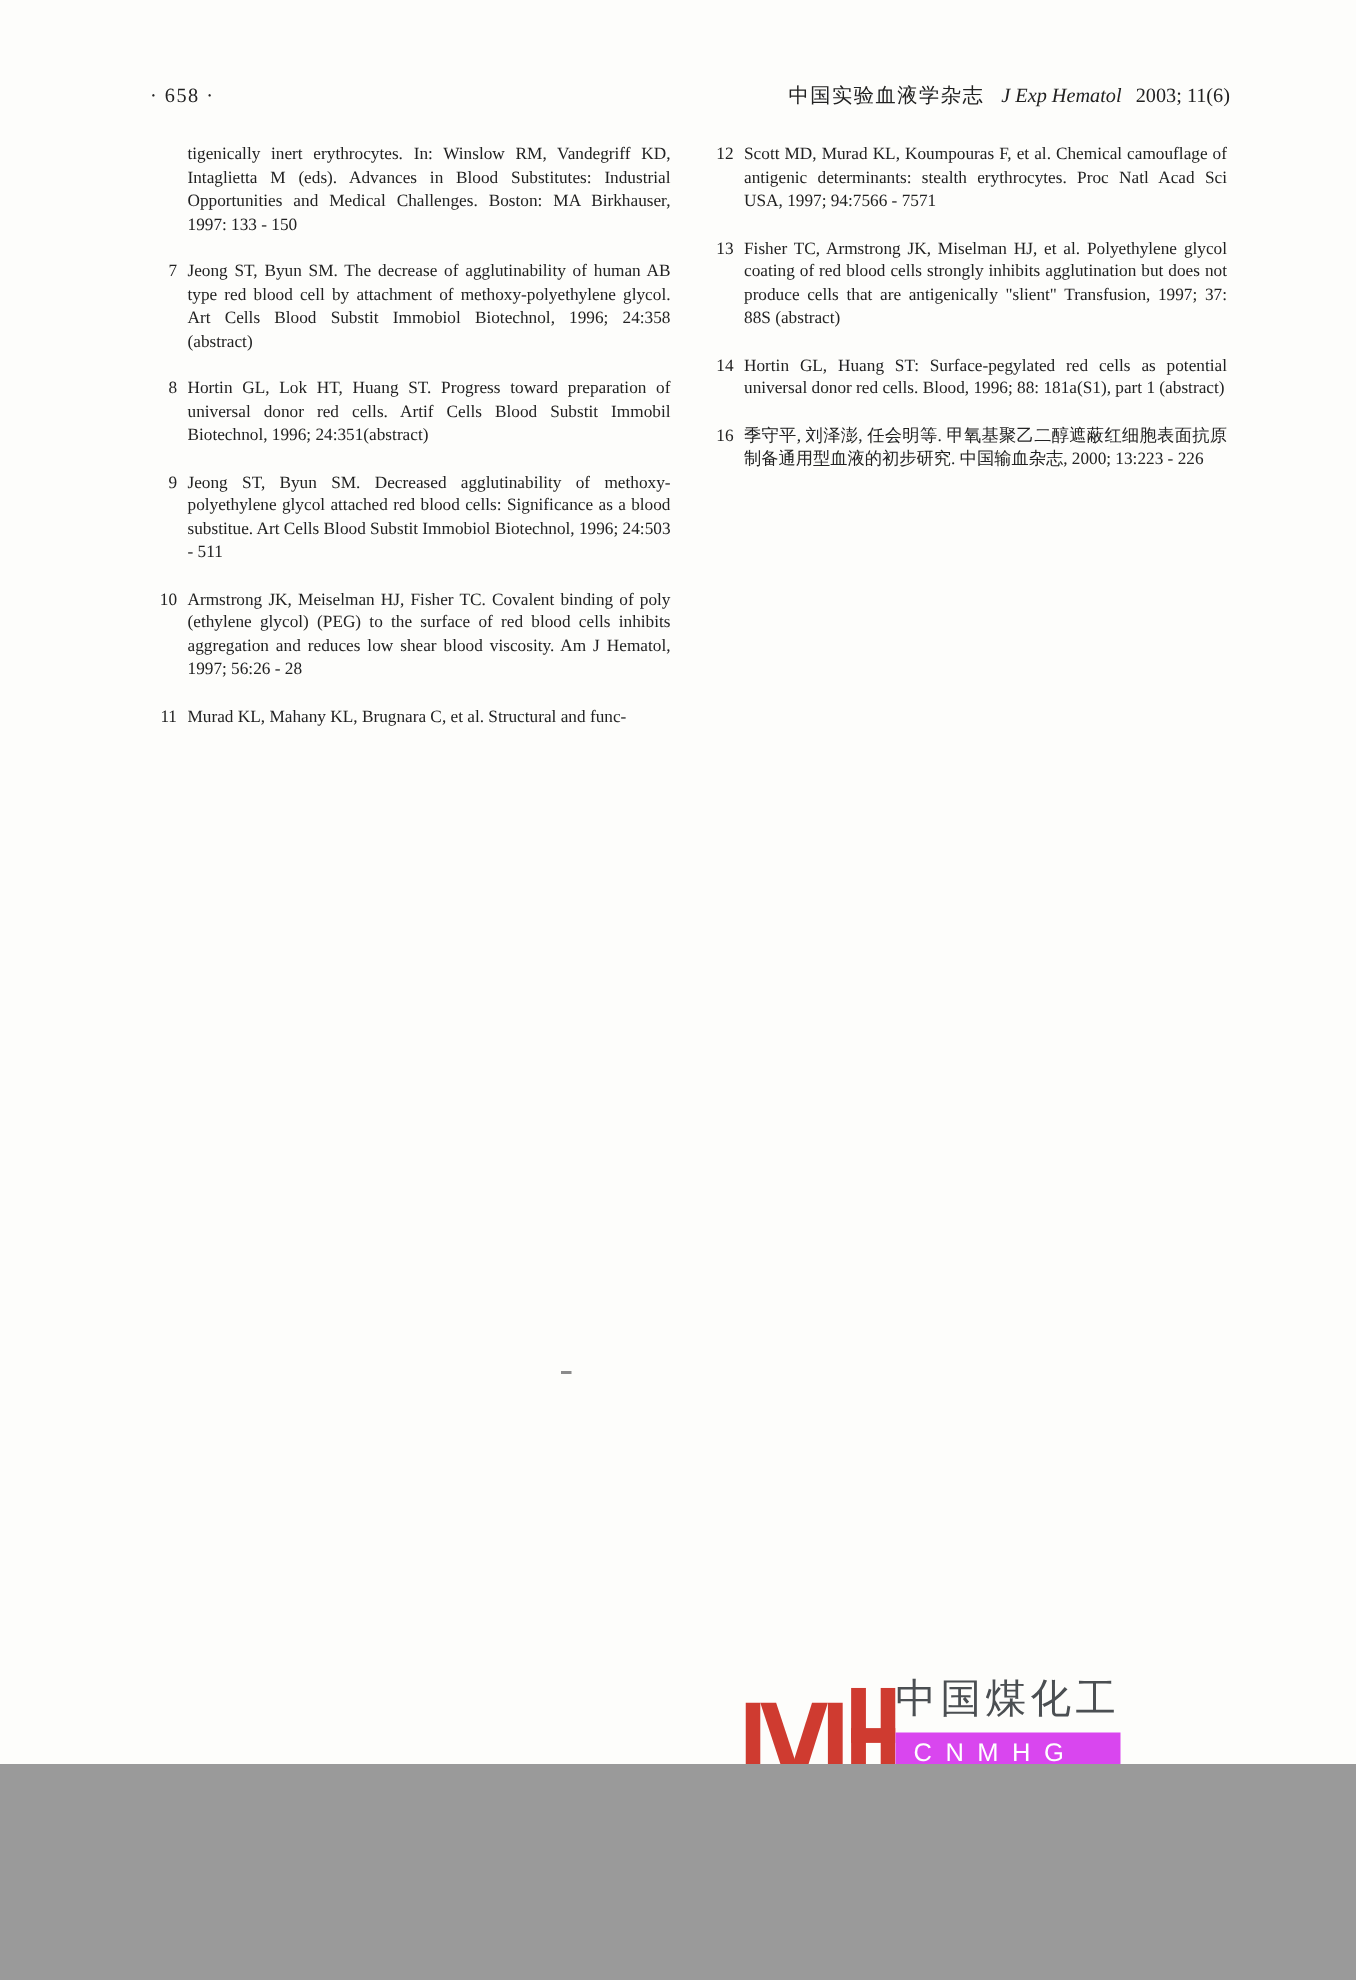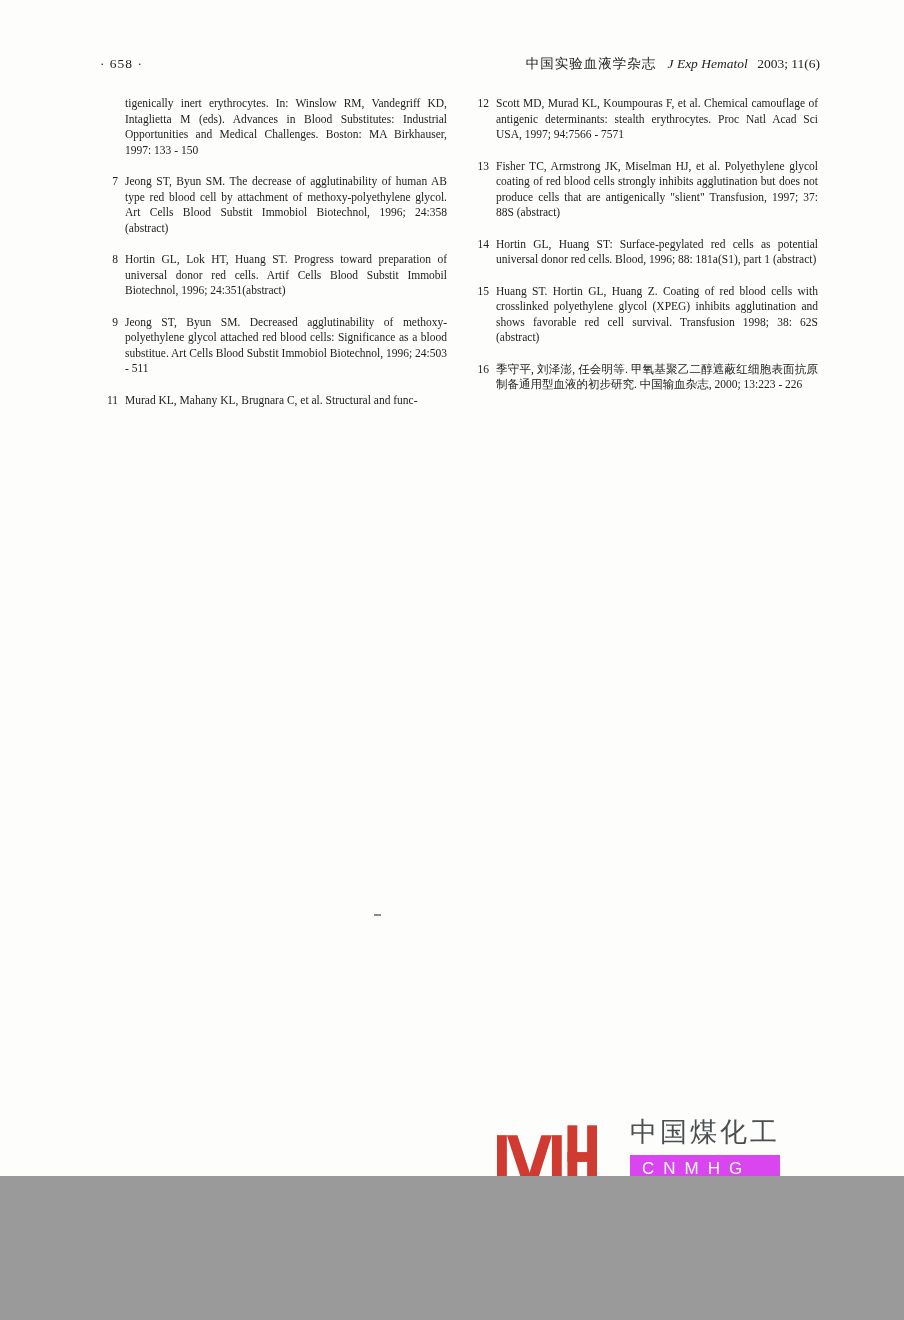--- a/index.html
+++ b/index.html
@@ -52,21 +52,21 @@
     font-size:11.5px;
     line-height:15.5px;
     text-align:justify;
   }
 
   .logo-block {
     position:absolute;
     left:497px; top:1118px;
     display:flex;
     align-items:flex-start;
-    gap:33px;
+    gap:0;
   }
   .logo-mark { width:100px; height:78px; display:block; }
   .logo-text { display:flex; flex-direction:column; }
   .logo-cn {
     font-family:"Liberation Sans", sans-serif;
     font-size:27px;
     color:#4b4f52;
     letter-spacing:3px;
     line-height:1.1;
   }
@@ -124,41 +124,41 @@
       </div>
       <div class="ref">
         <span class="ref-num">8</span>
         <p class="ref-text">Hortin GL, Lok HT, Huang ST. Progress toward preparation of universal donor red cells. Artif Cells Blood Substit Immobil Biotechnol, 1996; 24:351(abstract)</p>
       </div>
       <div class="ref">
         <span class="ref-num">9</span>
         <p class="ref-text">Jeong ST, Byun SM. Decreased agglutinability of methoxy-polyethylene glycol attached red blood cells: Significance as a blood substitue. Art Cells Blood Substit Immobiol Biotechnol, 1996; 24:503 - 511</p>
       </div>
       <div class="ref">
+        <span class="ref-num">10</span>
+        <p class="ref-text">Armstrong JK, Meiselman HJ, Fisher TC. Covalent binding of poly (ethylene glycol) (PEG) to the surface of red blood cells inhibits aggregation and reduces low shear blood viscosity. Am J Hematol, 1997; 56:26 - 28</p>
+      </div>
+      <div class="ref">
         <span class="ref-num">11</span>
         <p class="ref-text">Murad KL, Mahany KL, Brugnara C, et al. Structural and func-</p>
       </div>
     </div>
 
     <div class="col">
       <div class="ref">
         <span class="ref-num">12</span>
         <p class="ref-text">Scott MD, Murad KL, Koumpouras F, et al. Chemical camouflage of antigenic determinants: stealth erythrocytes. Proc Natl Acad Sci USA, 1997; 94:7566 - 7571</p>
       </div>
       <div class="ref">
         <span class="ref-num">13</span>
         <p class="ref-text">Fisher TC, Armstrong JK, Miselman HJ, et al. Polyethylene glycol coating of red blood cells strongly inhibits agglutination but does not produce cells that are antigenically "slient" Transfusion, 1997; 37: 88S (abstract)</p>
       </div>
       <div class="ref">
         <span class="ref-num">14</span>
         <p class="ref-text">Hortin GL, Huang ST: Surface-pegylated red cells as potential universal donor red cells. Blood, 1996; 88: 181a(S1), part 1 (abstract)</p>
-      </div>
-      <div class="ref">
-        <span class="ref-num">15</span>
-        <p class="ref-text">Huang ST. Hortin GL, Huang Z. Coating of red blood cells with crosslinked polyethylene glycol (XPEG) inhibits agglutination and shows favorable red cell survival. Transfusion 1998; 38: 62S (abstract)</p>
       </div>
       <div class="ref">
         <span class="ref-num">16</span>
         <p class="ref-text">季守平, 刘泽澎, 任会明等. 甲氧基聚乙二醇遮蔽红细胞表面抗原制备通用型血液的初步研究. 中国输血杂志, 2000; 13:223 - 226</p>
       </div>
     </div>
 
   </div>
 
   <div class="speck"></div>

